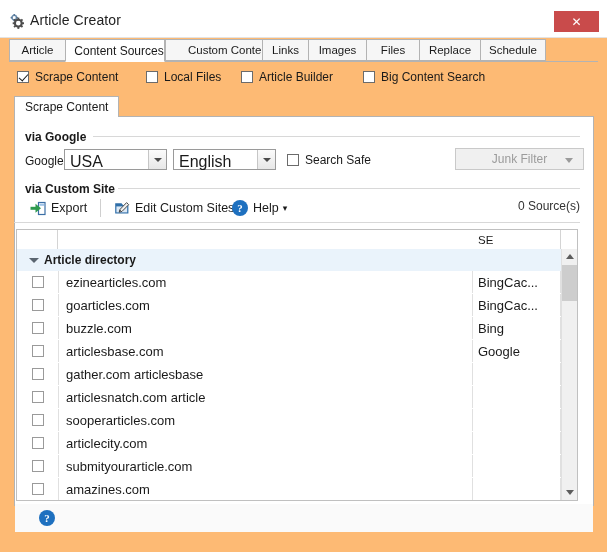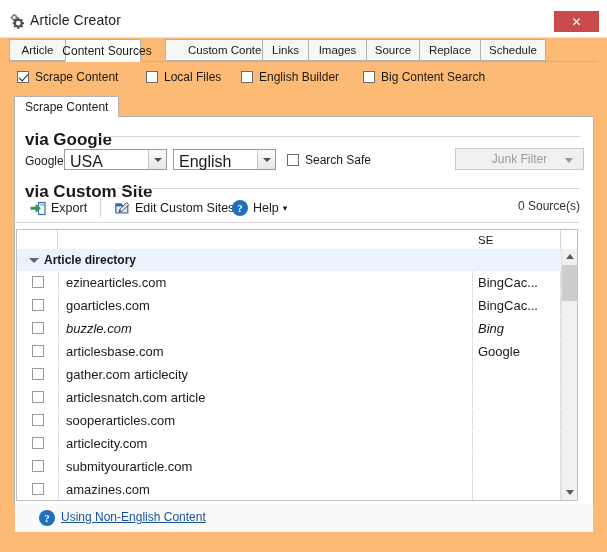--- a/index.html
+++ b/index.html
@@ -165,21 +165,21 @@
     left: 14px; top: 108px;
     width: 580px; height: 390px;
     box-sizing: border-box;
     border: 1px solid #b3b3b3;
     background: #ffffff;
   }
 
   
   .section-title {
     position: absolute;
-    font-size: 17px;
+    font-size: 12px;
     font-weight: bold;
     color: #1a1a1a;
     white-space: nowrap;
   }
   .section-rule {
     position: absolute;
     height: 1px;
     background: #d8d8d8;
   }
 
@@ -488,41 +488,41 @@
         </g>
       </svg>
     </span>
     <div class="title-text">Article Creator</div>
     <button class="close-button">✕</button>
   </div>
 
   <div class="tabstrip-baseline"></div>
   <div class="tabstrip">
     <div class="tab" style="left:0px;   width:57px;">Article</div>
-    <div class="tab active" style="left:56px;  width:76px;padding-left:17px;">Content Sources</div>
+    <div class="tab active" style="left:56px;  width:100px;padding-left:17px;">Content Sources</div>
     <div class="tab" style="left:156px; width:98px;padding-left:40px;">Custom Content</div>
     <div class="tab" style="left:253px; width:47px;">Links</div>
     <div class="tab" style="left:299px; width:59px;">Images</div>
-    <div class="tab" style="left:357px; width:54px;">Source</div>
+    <div class="tab" style="left:357px; width:54px;">Files</div>
     <div class="tab" style="left:410px; width:62px;">Replace</div>
     <div class="tab" style="left:471px; width:66px;">Schedule</div>
   </div>
 
   <div class="checkrow">
     <div class="cbox-item" style="left:17px;">
       <span class="cbox checked"></span>
       <span class="cbox-label">Scrape Content</span>
     </div>
     <div class="cbox-item" style="left:146px;">
       <span class="cbox"></span>
       <span class="cbox-label">Local Files</span>
     </div>
     <div class="cbox-item" style="left:241px;">
       <span class="cbox"></span>
-      <span class="cbox-label">English Builder</span>
+      <span class="cbox-label">Article Builder</span>
     </div>
     <div class="cbox-item" style="left:356px;padding-left:7px;">
       <span class="cbox"></span>
       <span class="cbox-label">Big Content Search</span>
     </div>
   </div>
 
   <div class="inner-tabstrip">
     <div class="inner-tab">Scrape Content</div>
   </div>
@@ -622,41 +622,41 @@
       <div class="cell-tail"></div>
     </div>
     <div class="row" style="top:64px;">
       <div class="row-cb-cell">
           <span class="row-cb"></span>
         </div>
       <div class="cell-domain">goarticles.com</div>
       <div class="cell-se">BingCac...</div>
       <div class="cell-tail"></div>
     </div>
-    <div class="row" style="top:87px;font-style:italic;">
+    <div class="row" style="top:87px;">
       <div class="row-cb-cell">
           <span class="row-cb"></span>
         </div>
       <div class="cell-domain">buzzle.com</div>
       <div class="cell-se">Bing</div>
       <div class="cell-tail"></div>
     </div>
     <div class="row" style="top:110px;">
       <div class="row-cb-cell">
           <span class="row-cb"></span>
         </div>
       <div class="cell-domain">articlesbase.com</div>
       <div class="cell-se">Google</div>
       <div class="cell-tail"></div>
     </div>
     <div class="row" style="top:133px;">
       <div class="row-cb-cell">
           <span class="row-cb"></span>
         </div>
-      <div class="cell-domain">gather.com articlecity</div>
+      <div class="cell-domain">gather.com articlesbase</div>
       <div class="cell-se"></div>
       <div class="cell-tail"></div>
     </div>
     <div class="row" style="top:156px;">
       <div class="row-cb-cell">
           <span class="row-cb"></span>
         </div>
       <div class="cell-domain">articlesnatch.com article</div>
       <div class="cell-se"></div>
       <div class="cell-tail"></div>
@@ -702,16 +702,15 @@
       <div class="vs-arrow down">
           <span class="vs-chev down"></span>
         </div>
     </div>
   </div>
 
   <div class="footer">
     <span class="footer-help">
       <span class="help-circle">?</span>
     </span>
-    <a class="footer-link">Using Non-English Content</a>
   </div>
 
 </div>
 
 </body></html>

